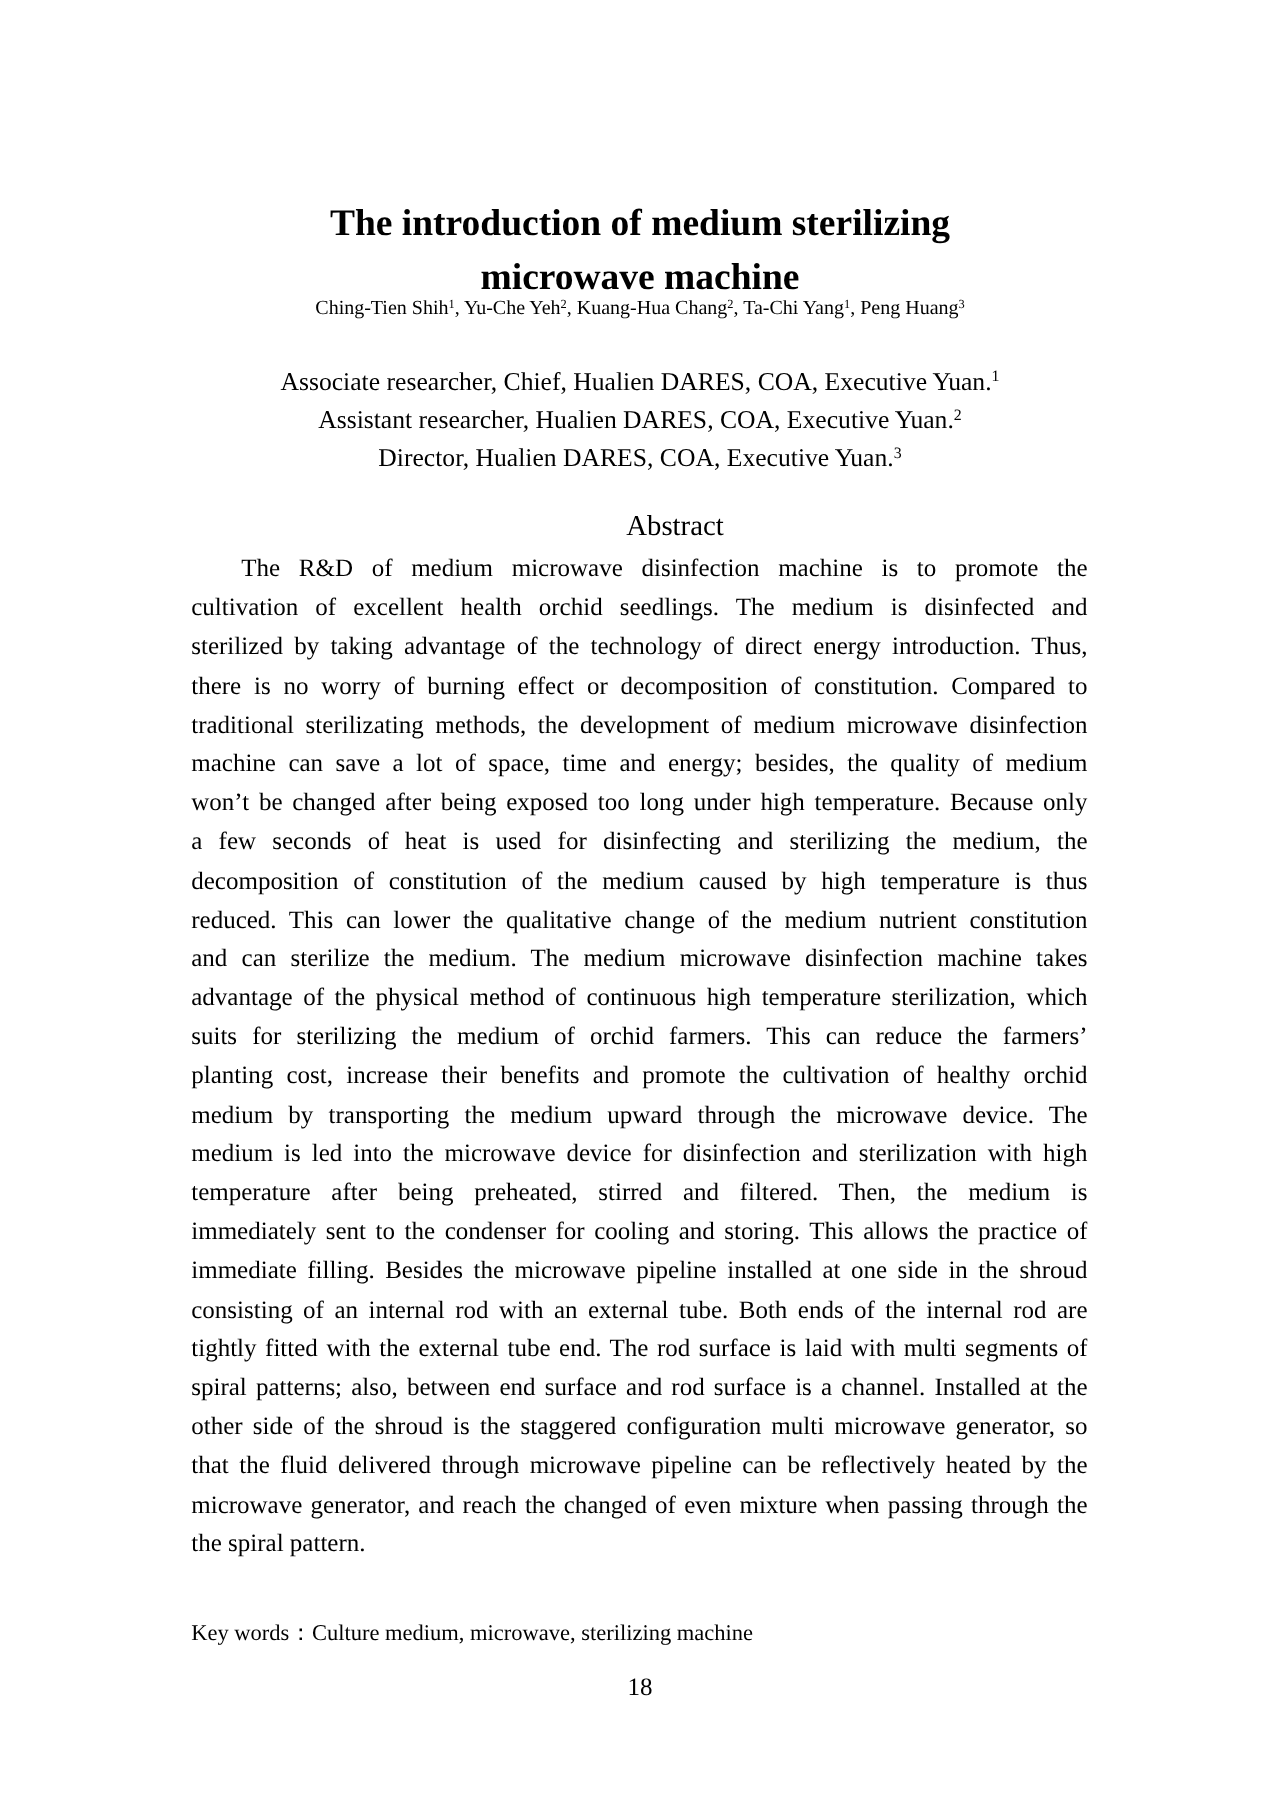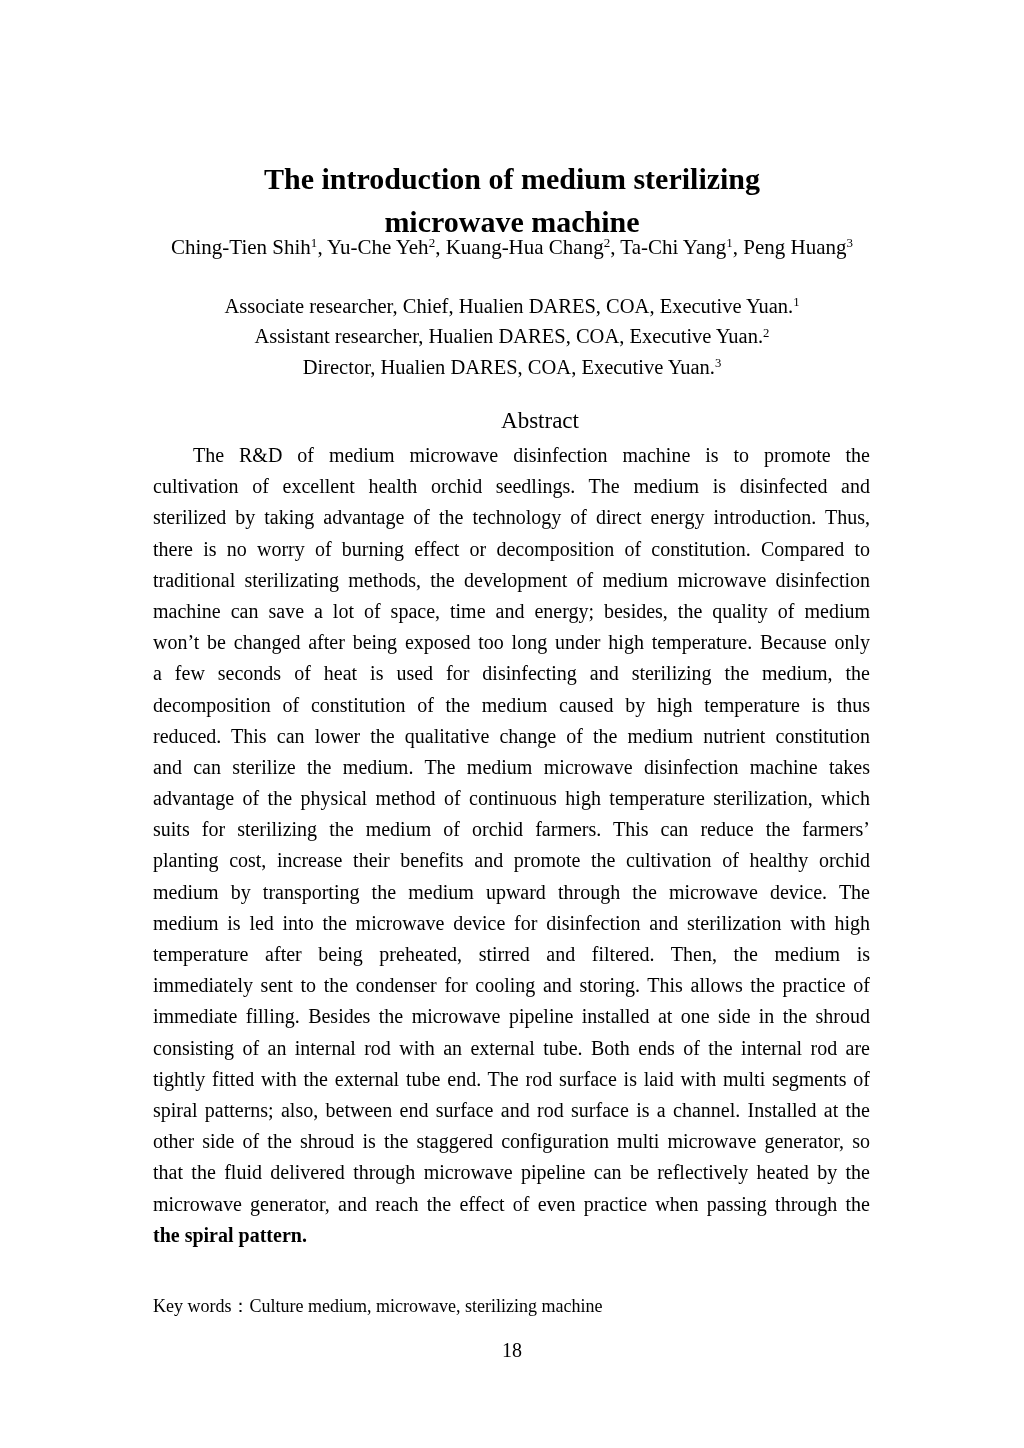--- a/index.html
+++ b/index.html
@@ -26,21 +26,21 @@
     font-weight: bold;
     line-height: 43px;
     margin-top: 33px;
   }
   .authors-line {
     position: absolute;
     top: 232px;
     left: 0;
     width: 100%;
     text-align: center;
-    font-size: 21px;
+    font-size: 16px;
     line-height: 30px;
   }
   .affiliations {
     position: absolute;
     top: 291px;
     left: 0;
     width: 100%;
     text-align: center;
     font-size: 20.5px;
     line-height: 30.3px;
@@ -70,21 +70,20 @@
     overflow: hidden;
     white-space: normal;
   }
   .abs-line.first {
     text-indent: 40px;
     font-family: Liberation Serif, serif;
   }
   .abs-line.last {
     text-align: left;
     text-align-last: left;
-    font-weight: bold;
   }
   .keywords-line {
     position: absolute;
     top: 1291px;
     left: 153px;
     width: 717px;
     font-size: 18px;
     line-height: 30px;
   }
   .page-number {
@@ -142,21 +141,21 @@
       <div class="abs-line">medium by transporting the medium upward through the microwave device. The</div>
       <div class="abs-line">medium is led into the microwave device for disinfection and sterilization with high</div>
       <div class="abs-line">temperature after being preheated, stirred and filtered. Then, the medium is</div>
       <div class="abs-line">immediately sent to the condenser for cooling and storing. This allows the practice of</div>
       <div class="abs-line">immediate filling. Besides the microwave pipeline installed at one side in the shroud</div>
       <div class="abs-line">consisting of an internal rod with an external tube. Both ends of the internal rod are</div>
       <div class="abs-line">tightly fitted with the external tube end. The rod surface is laid with multi segments of</div>
       <div class="abs-line">spiral patterns; also, between end surface and rod surface is a channel. Installed at the</div>
       <div class="abs-line">other side of the shroud is the staggered configuration multi microwave generator, so</div>
       <div class="abs-line">that the fluid delivered through microwave pipeline can be reflectively heated by the</div>
-      <div class="abs-line">microwave generator, and reach the effect of even practice when passing through the</div>
+      <div class="abs-line">microwave generator, and reach the changed of even mixture when passing through the</div>
       <div class="abs-line last">the spiral pattern.</div>
     </div>
 
   <div class="keywords-line"><span>Key words</span><span>：</span><span>Culture medium, microwave, sterilizing machine</span></div>
 
   <div class="page-number">18</div>
 
 </div>
 
 </body></html>

